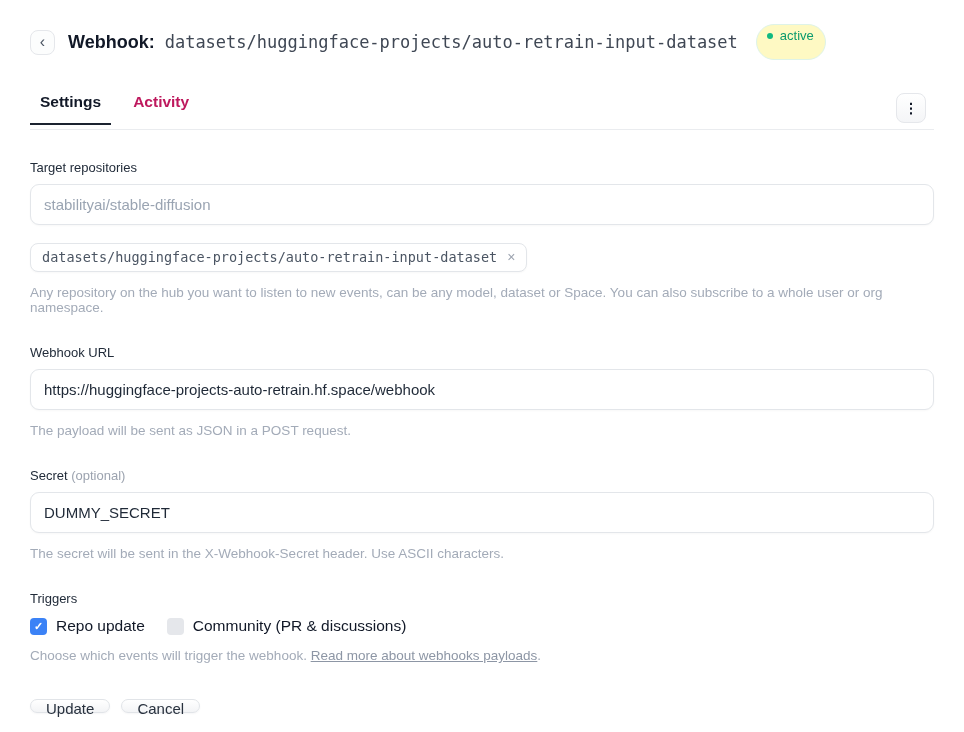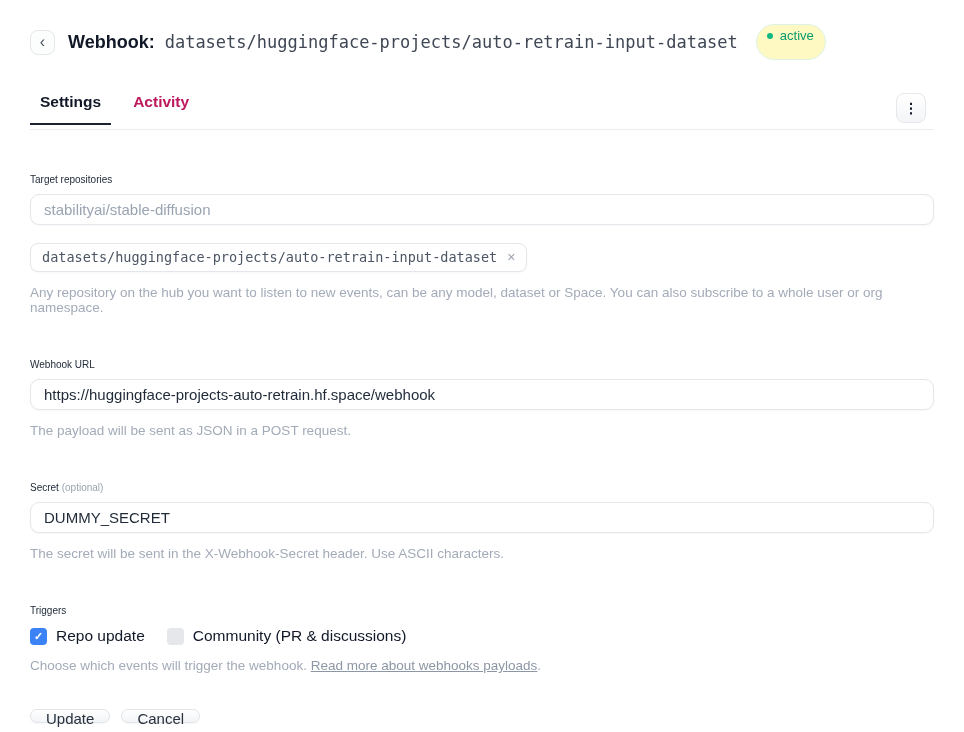--- a/index.html
+++ b/index.html
@@ -45,24 +45,24 @@
   .tab.active { color: #111827; border-bottom-color: #1b2330; }
   .menu-btn {
     width: 30px; height: 30px; margin-bottom: 6px; margin-right: 8px;
     border: 1px solid #e5e7eb; border-radius: 8px;
     background: linear-gradient(#ffffff, #f4f5f7);
     display: flex; align-items: center; justify-content: center;
     font-size: 14px; font-weight: 700; color: #111827; cursor: pointer;
   }
 
   
-  .field-label { margin-top: 44px; font-size: 10px; color: #222c3a; }
+  .field-label { margin-top: 30px; font-size: 13px; color: #222c3a; }
   .optional { color: #9ca3af; font-weight: 400; }
   .text-input {
-    display: block; margin-top: 9px; width: 100%; height: 31px;
+    display: block; margin-top: 9px; width: 100%; height: 41px;
     border: 1px solid #e3e6ea; border-radius: 9px; background: #fff;
     padding: 0 13px; font-size: 15px; color: #1f2937;
     font-family: "Liberation Sans", sans-serif;
     box-shadow: 0 1px 2px rgba(16,24,40,0.03);
     outline: none;
   }
   .text-input::placeholder { color: #9aa4b2; }
 
   .tag-row { margin-top: 18px; }
   .repo-tag {

